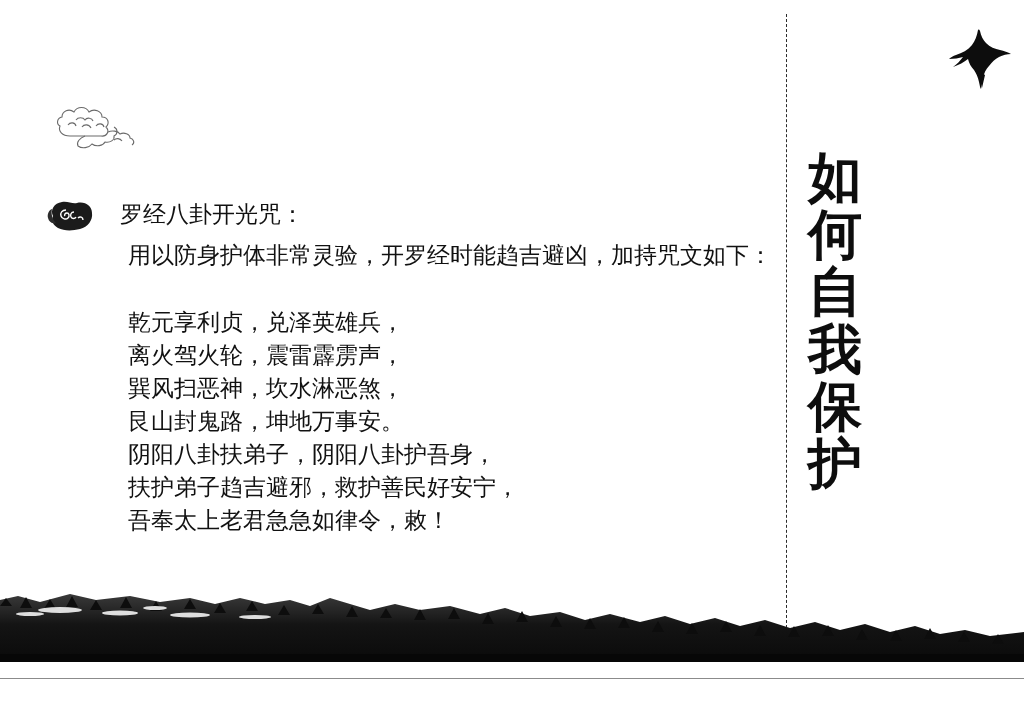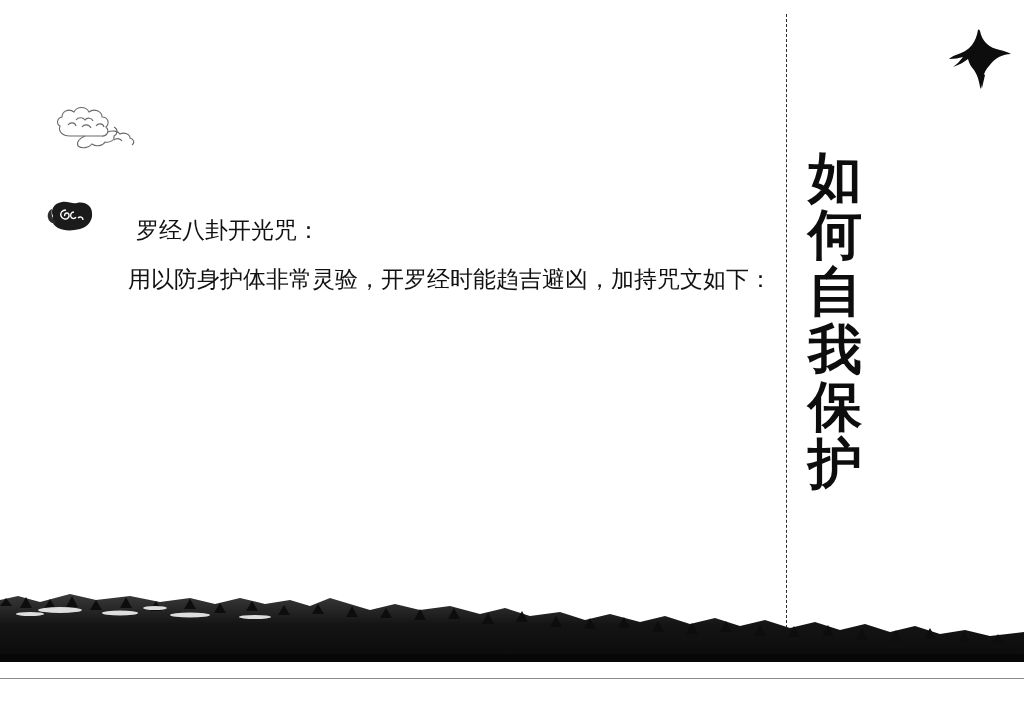--- a/index.html
+++ b/index.html
@@ -75,21 +75,21 @@
   
   .text-block {
     position: absolute;
     left: 120px;
     top: 198px;
     width: 660px;
   }
   .lead-line {
     font-size: 23px;
     line-height: 33px;
-    margin: 16px;
+    margin: 0;
     white-space: pre;
   }
   .intro {
     font-size: 23px;
     line-height: 33px;
     margin: 8px;
     width: 670px;
   }
   .verse {
     margin-top: 34px;
@@ -165,20 +165,29 @@
     <span>何</span>
     <span>自</span>
     <span>我</span>
     <span>保</span>
     <span>护</span>
   </div>
 
   <div class="text-block">
     <p class="lead-line">罗经八卦开光咒：</p>
     <p class="intro">用以防身护体非常灵验，开罗经时能趋吉避凶，加持咒文如下：</p>
+    <div class="verse">
+      <p class="verse-line">乾元享利贞，兑泽英雄兵，</p>
+      <p class="verse-line">离火驾火轮，震雷霹雳声，</p>
+      <p class="verse-line">巽风扫恶神，坎水淋恶煞，</p>
+      <p class="verse-line">艮山封鬼路，坤地万事安。</p>
+      <p class="verse-line">阴阳八卦扶弟子，阴阳八卦护吾身，</p>
+      <p class="verse-line">扶护弟子趋吉避邪，救护善民好安宁，</p>
+      <p class="verse-line">吾奉太上老君急急如律令，敕！</p>
+    </div>
   </div>
 
   <div class="landscape">
     <svg viewBox="0 0 1024 78" width="1024" height="78" preserveAspectRatio="none" xmlns="http://www.w3.org/2000/svg">
       <defs>
         <linearGradient id="fade" x1="0" y1="0" x2="0" y2="1">
           <stop offset="0%" stop-color="#3a3a3a"></stop>
           <stop offset="45%" stop-color="#141414"></stop>
           <stop offset="100%" stop-color="#0a0a0a"></stop>
         </linearGradient>

